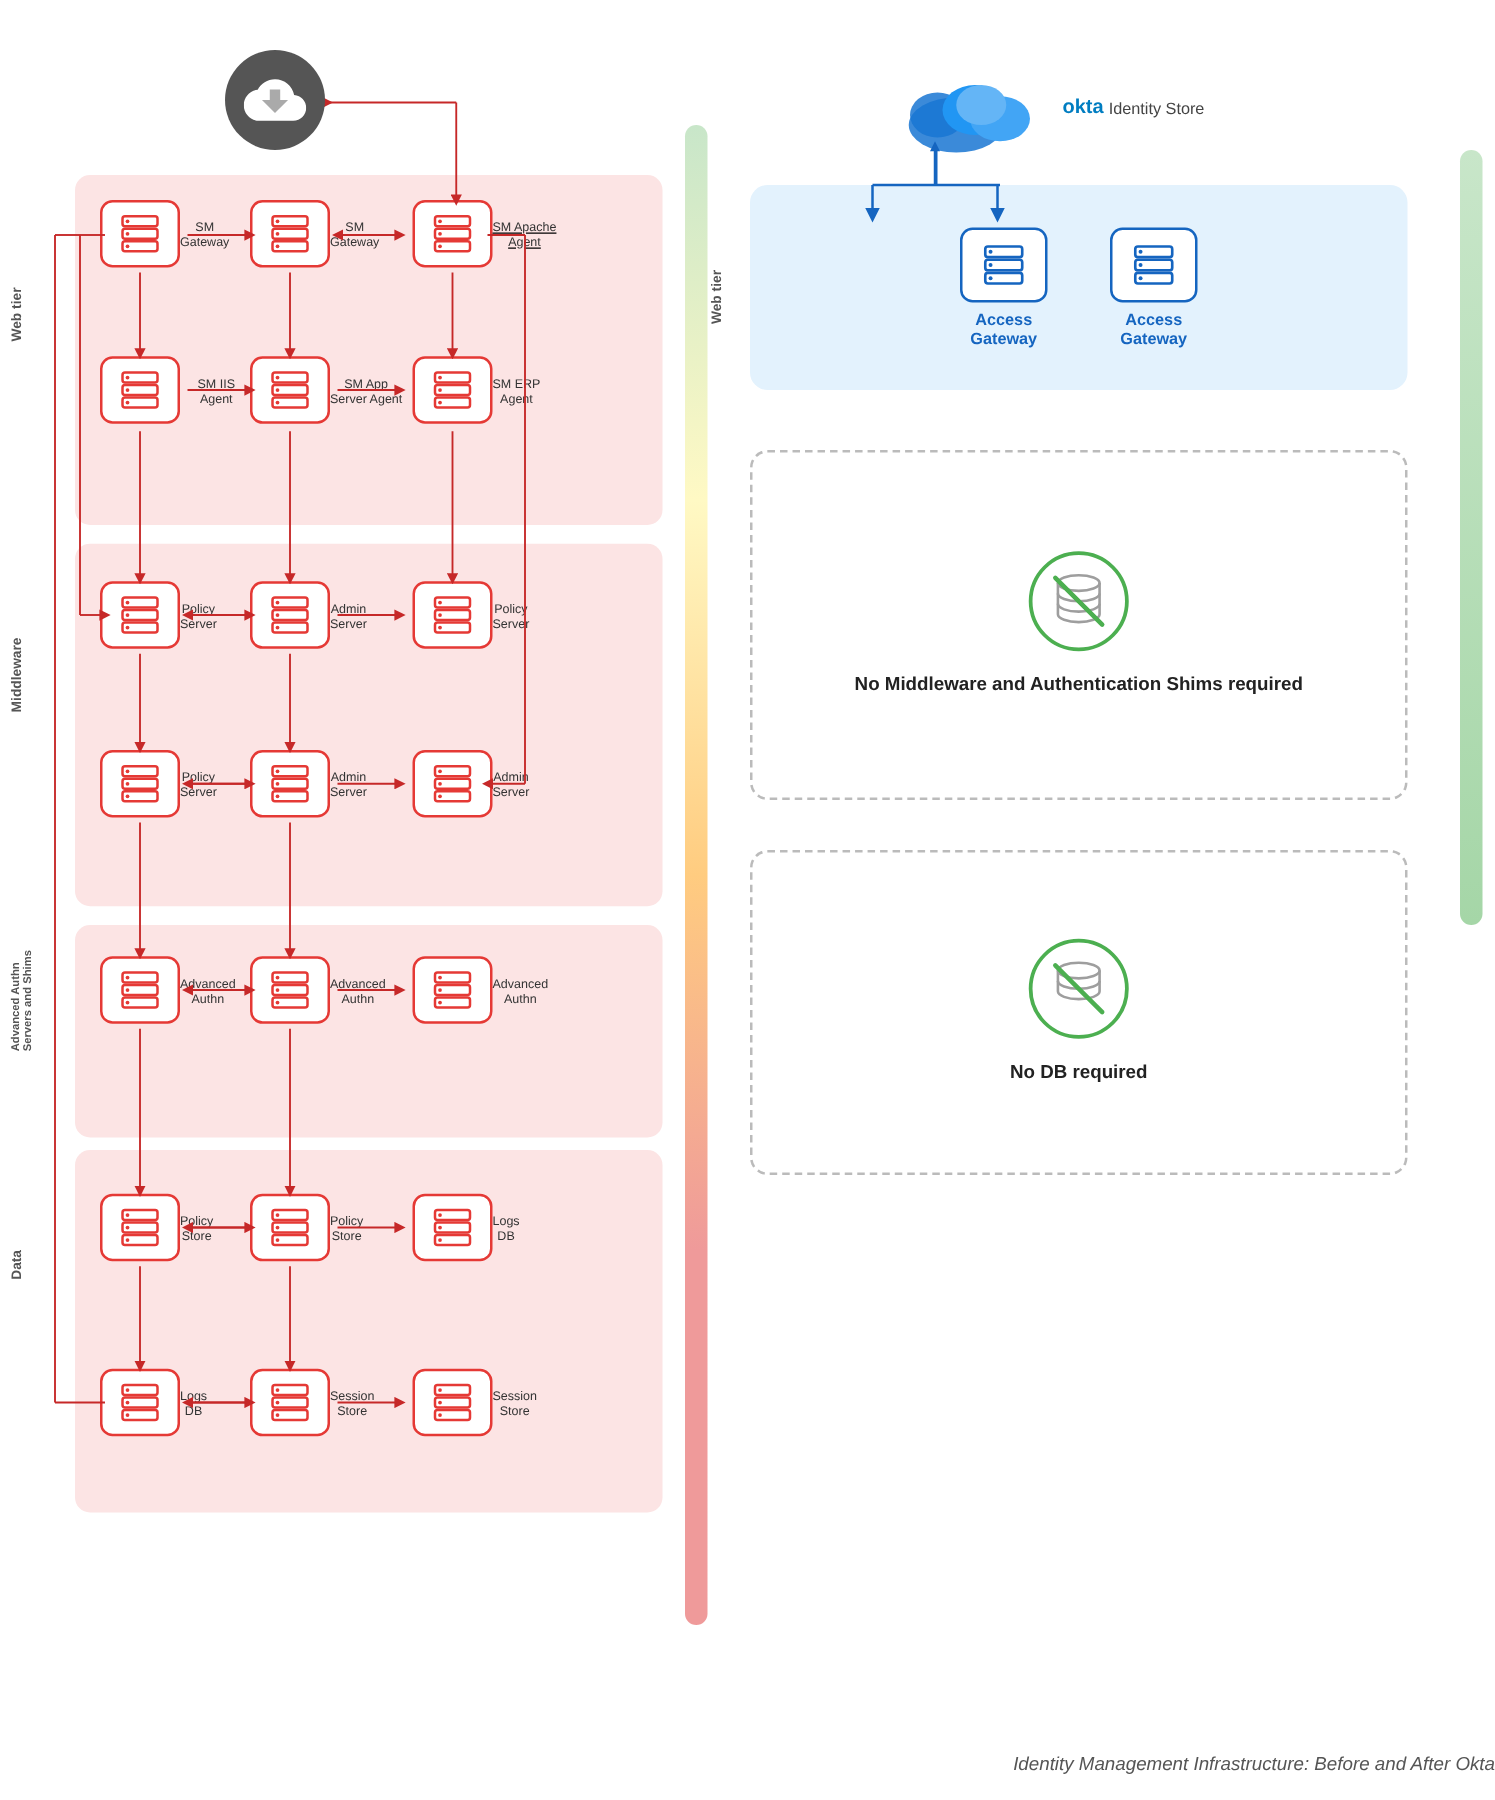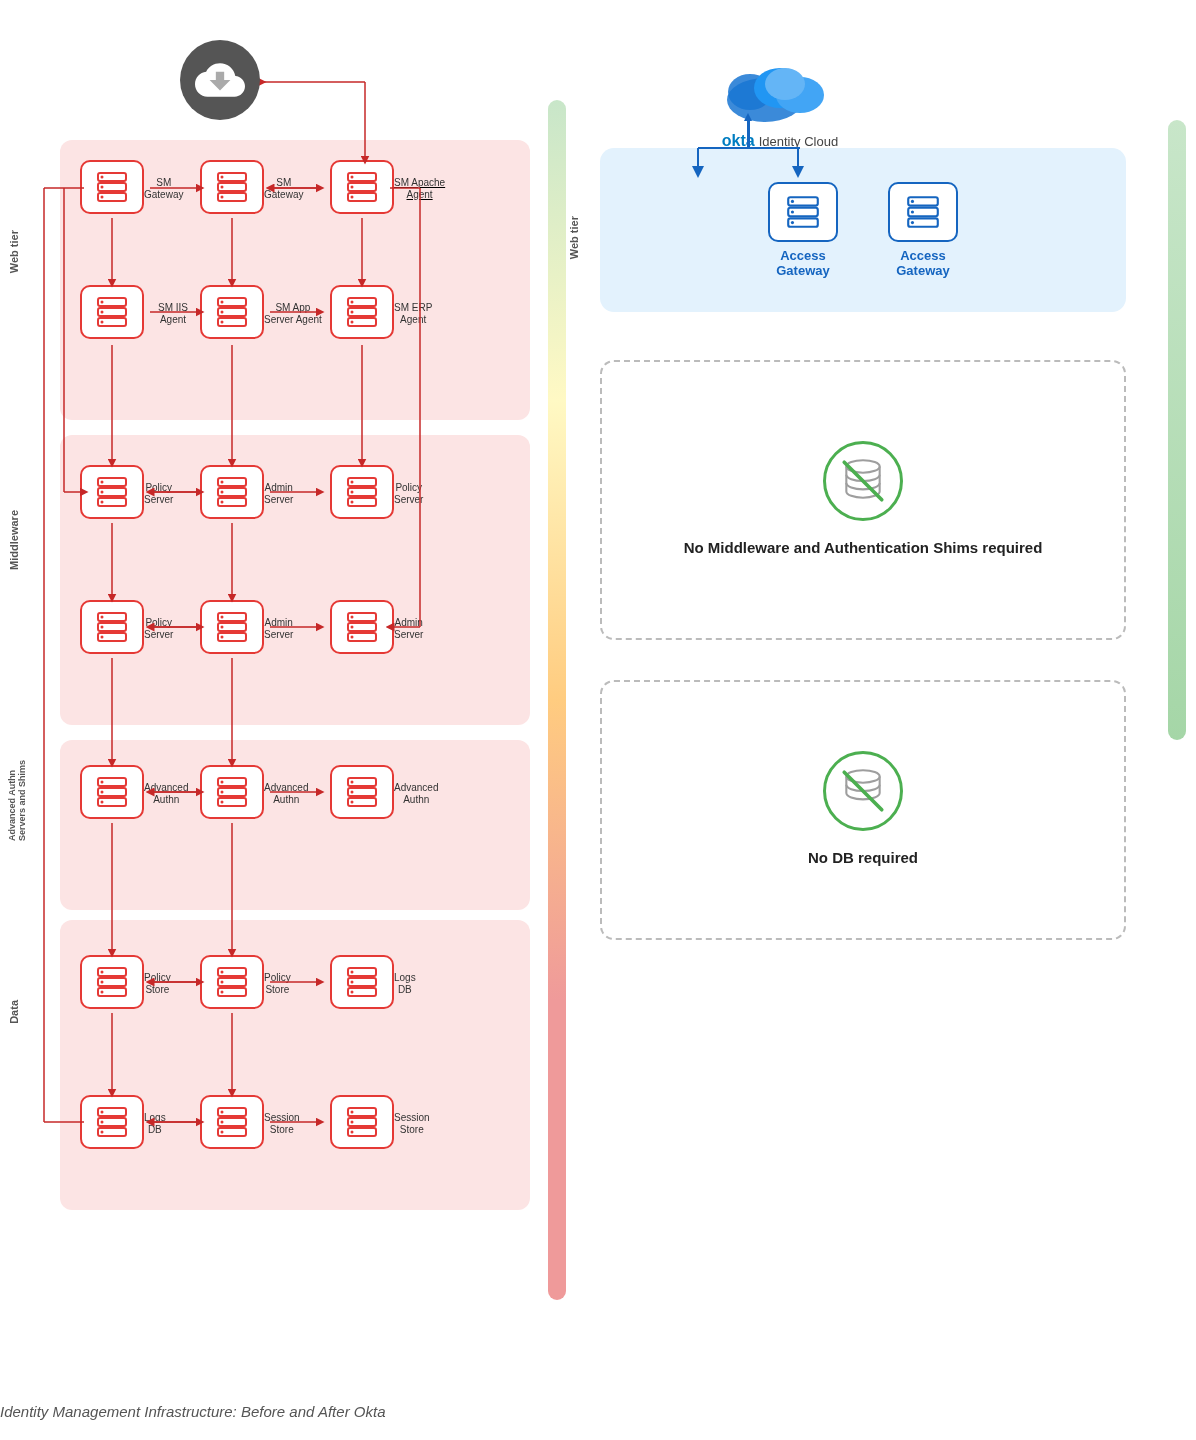--- a/index.html
+++ b/index.html
@@ -145,21 +145,20 @@
       background: linear-gradient(to bottom, #c8e6c9, #fff9c4, #ffcc80, #ef9a9a, #ef9a9a);
       z-index: 5;
     }
 
     
     .okta-cloud {
       position: absolute;
       top: 20px;
       left: 150px;
       display: flex;
-      flex-direction: column;
       align-items: center;
     }
 
     .okta-label {
       display: flex;
       align-items: center;
       gap: 4px;
       font-size: 13px;
       color: #333;
       margin-top: 2px;
@@ -189,21 +188,21 @@
       color: #1565c0;
       margin-top: 6px;
     }
 
     
     .bottom-caption {
       position: absolute;
       bottom: 20px;
       left: 0;
       right: 0;
-      text-align: left;
+      text-align: right;
       font-style: italic;
       font-size: 15px;
       color: #555;
     }
 
     
     .green-bar {
       position: absolute;
       right: 10px;
       top: 100px;
@@ -614,21 +613,21 @@
       <svg width="140" height="90" viewBox="0 0 140 90">
 
         <ellipse cx="55" cy="60" rx="38" ry="22" fill="#1976d2" opacity="0.85"></ellipse>
         <ellipse cx="40" cy="52" rx="22" ry="18" fill="#1976d2" opacity="0.85"></ellipse>
         <ellipse cx="70" cy="48" rx="26" ry="20" fill="#2196f3"></ellipse>
         <ellipse cx="90" cy="55" rx="24" ry="18" fill="#42a5f5"></ellipse>
         <ellipse cx="75" cy="44" rx="20" ry="16" fill="#64b5f6"></ellipse>
       </svg>
       <div class="okta-label">
         <span style="font-weight:800; color:#007dc1; font-size:16px;">okta</span>
-        <span style="font-size:13px; color:#444;">Identity Cloud</span>
+        <span style="font-size:13px; color:#444;">Identity Store</span>
       </div>
     </div>
 
     <div style="position:absolute; top:100px; left:188px; width:2px; height:28px; background:#1565c0; z-index:10;">
       <div style="position:absolute; top:-7px; left:-4px; width:0; height:0; border-left:4px solid transparent; border-right:4px solid transparent; border-bottom:8px solid #1565c0;"></div>
     </div>
 
     <div style="position:absolute; top:128px; left:40px; right:70px; height:164px; background:#e3f2fd; border-radius:14px; display:flex; align-items:center; justify-content:center; gap:50px;">
       <div class="access-gateway-node">
         <div class="access-gateway-box">

